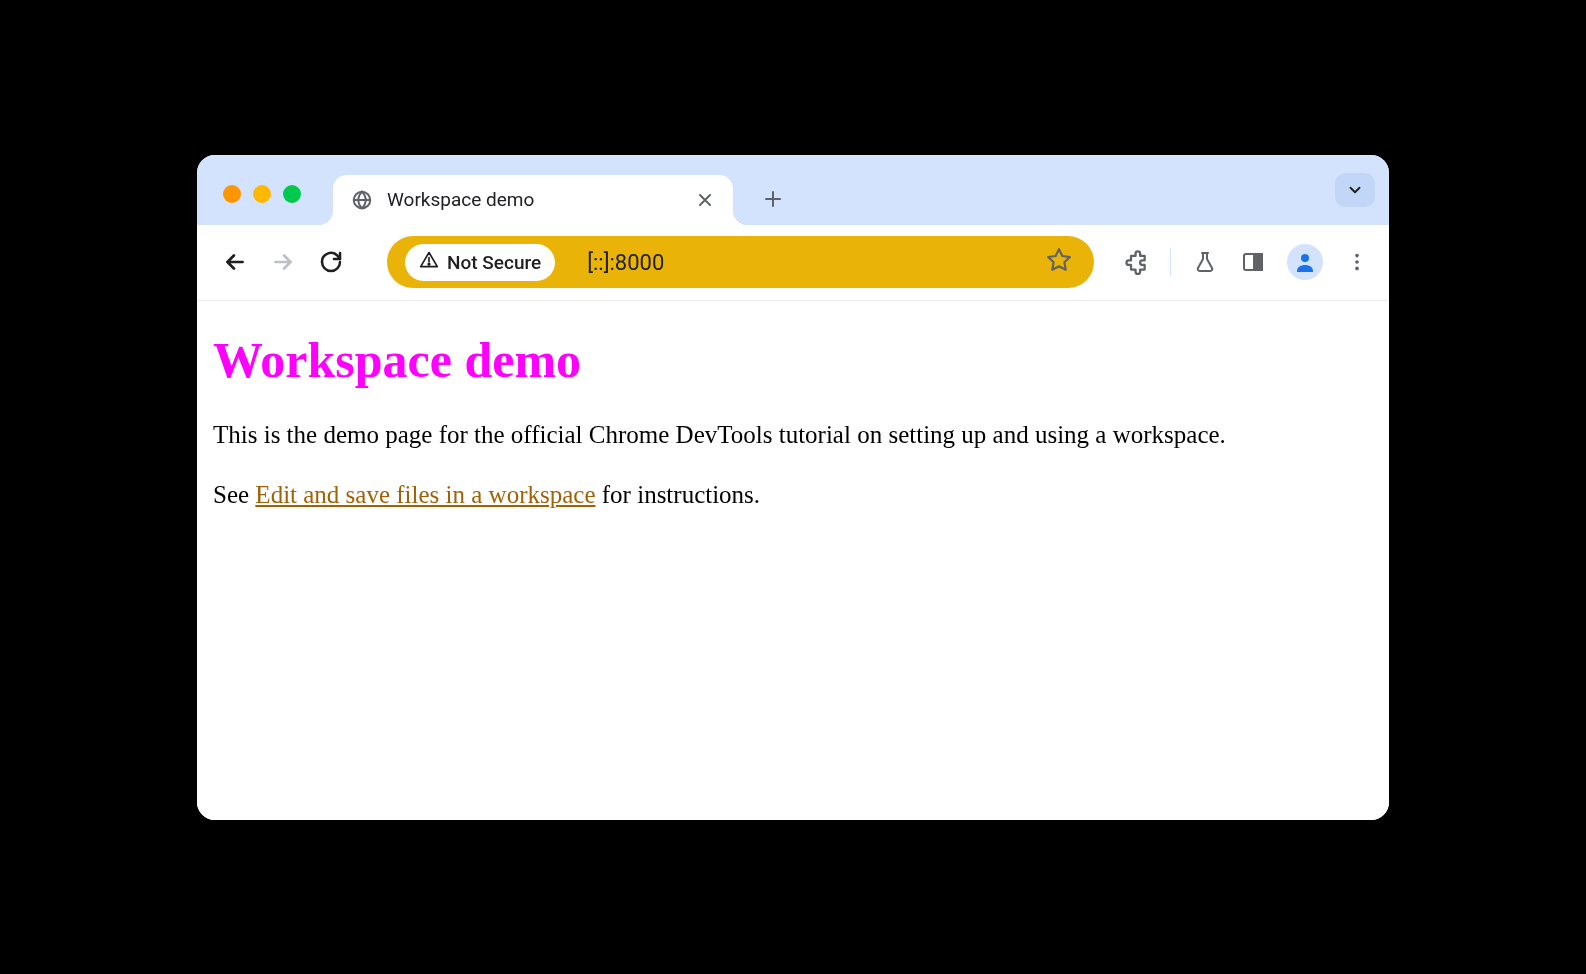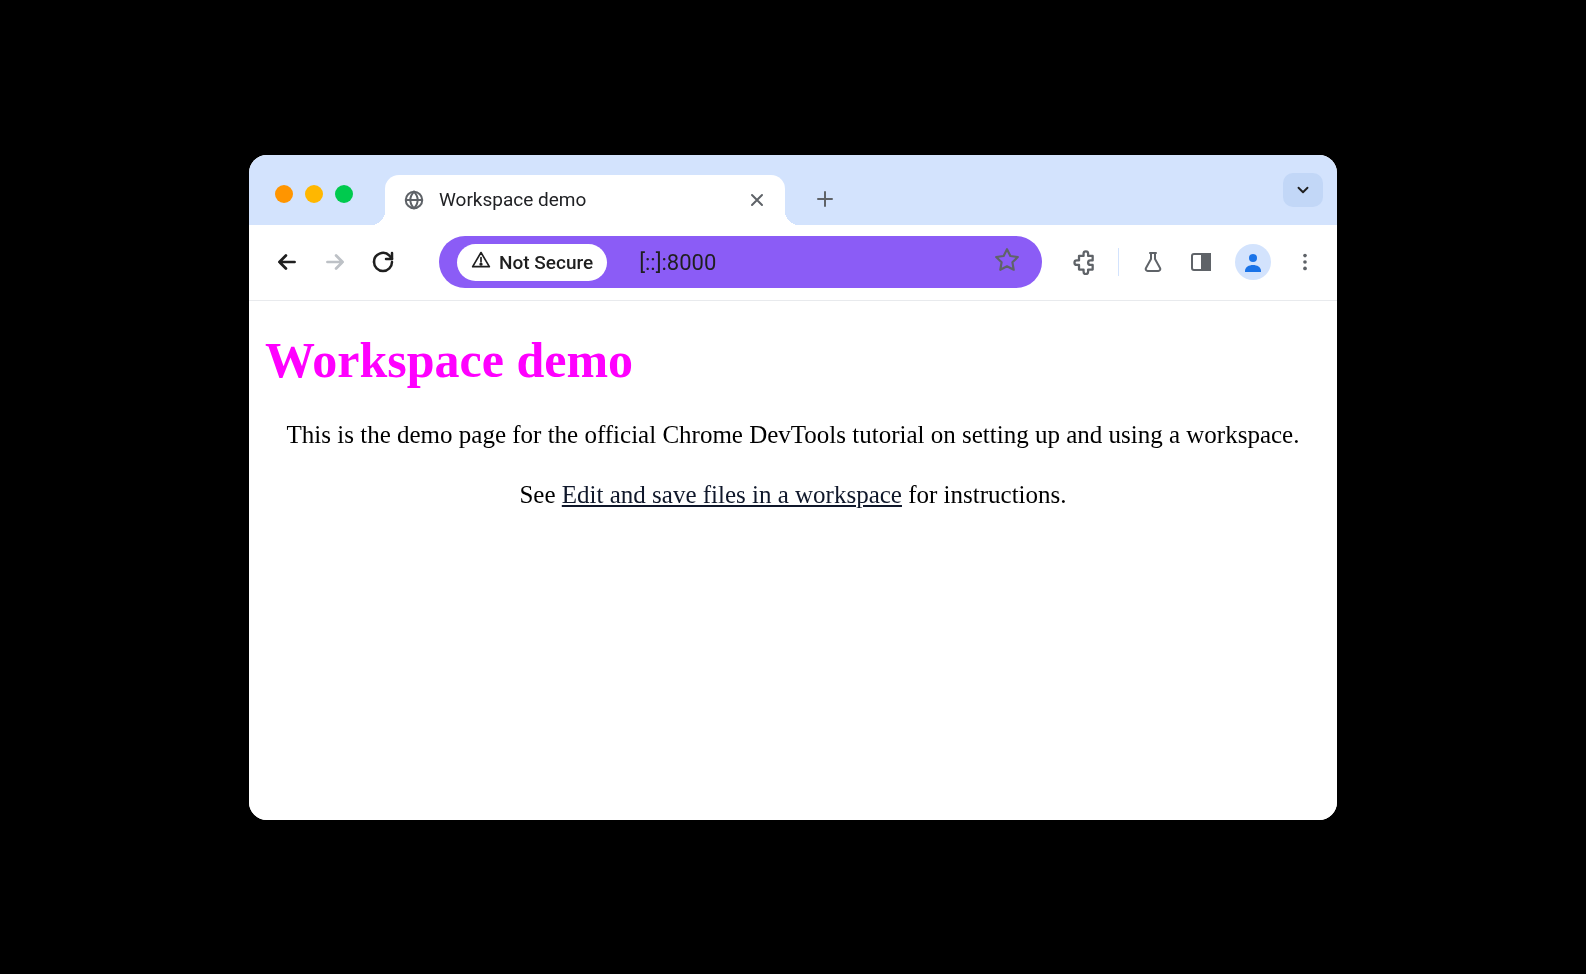--- a/index.html
+++ b/index.html
@@ -6,21 +6,21 @@
     body {
       background: #000;
       width: 1586px;
       height: 974px;
       font-family: -apple-system, BlinkMacSystemFont, "Segoe UI", Roboto, sans-serif;
       display: flex;
       align-items: center;
       justify-content: center;
     }
     .browser-window {
-      width: 1088px;
+      width: 1192px;
       height: 665px;
       background: #fff;
       border-radius: 18px;
       overflow: hidden;
       box-shadow: 0 10px 40px rgba(0,0,0,0.5);
       display: flex;
       flex-direction: column;
     }
     .tab-bar {
       background: #d3e3fd;
@@ -136,21 +136,21 @@
       align-items: center;
       justify-content: center;
       cursor: pointer;
       border-radius: 50%;
       color: #5f6368;
     }
     .nav-btn.disabled { color: #bdc1c6; }
     .address-bar {
       flex: 1;
       height: 52px;
-      background: #8b5cf6;
+      background: #eab308;
       border-radius: 26px;
       display: flex;
       align-items: center;
       padding: 0 18px;
       margin: 0 20px 0 28px;
       gap: 14px;
     }
     .security-chip {
       background: #fff;
       border-radius: 20px;
@@ -216,24 +216,23 @@
       font-weight: bold;
       color: #ff00ff;
       margin-bottom: 30px;
     }
     .content p {
       font-family: "Times New Roman", Times, serif;
       font-size: 25px;
       color: #000;
       margin-bottom: 28px;
       line-height: 1.3;
-      text-align: center;
     }
     .content a {
-      color: #0f172a;
+      color: #a16207;
       text-decoration: underline;
     }
   </style>
 </head>
 <body>
 
 <div class="browser-window">
   <div class="tab-bar">
     <div class="traffic-lights">
       <div class="traffic-light tl-red"></div>

